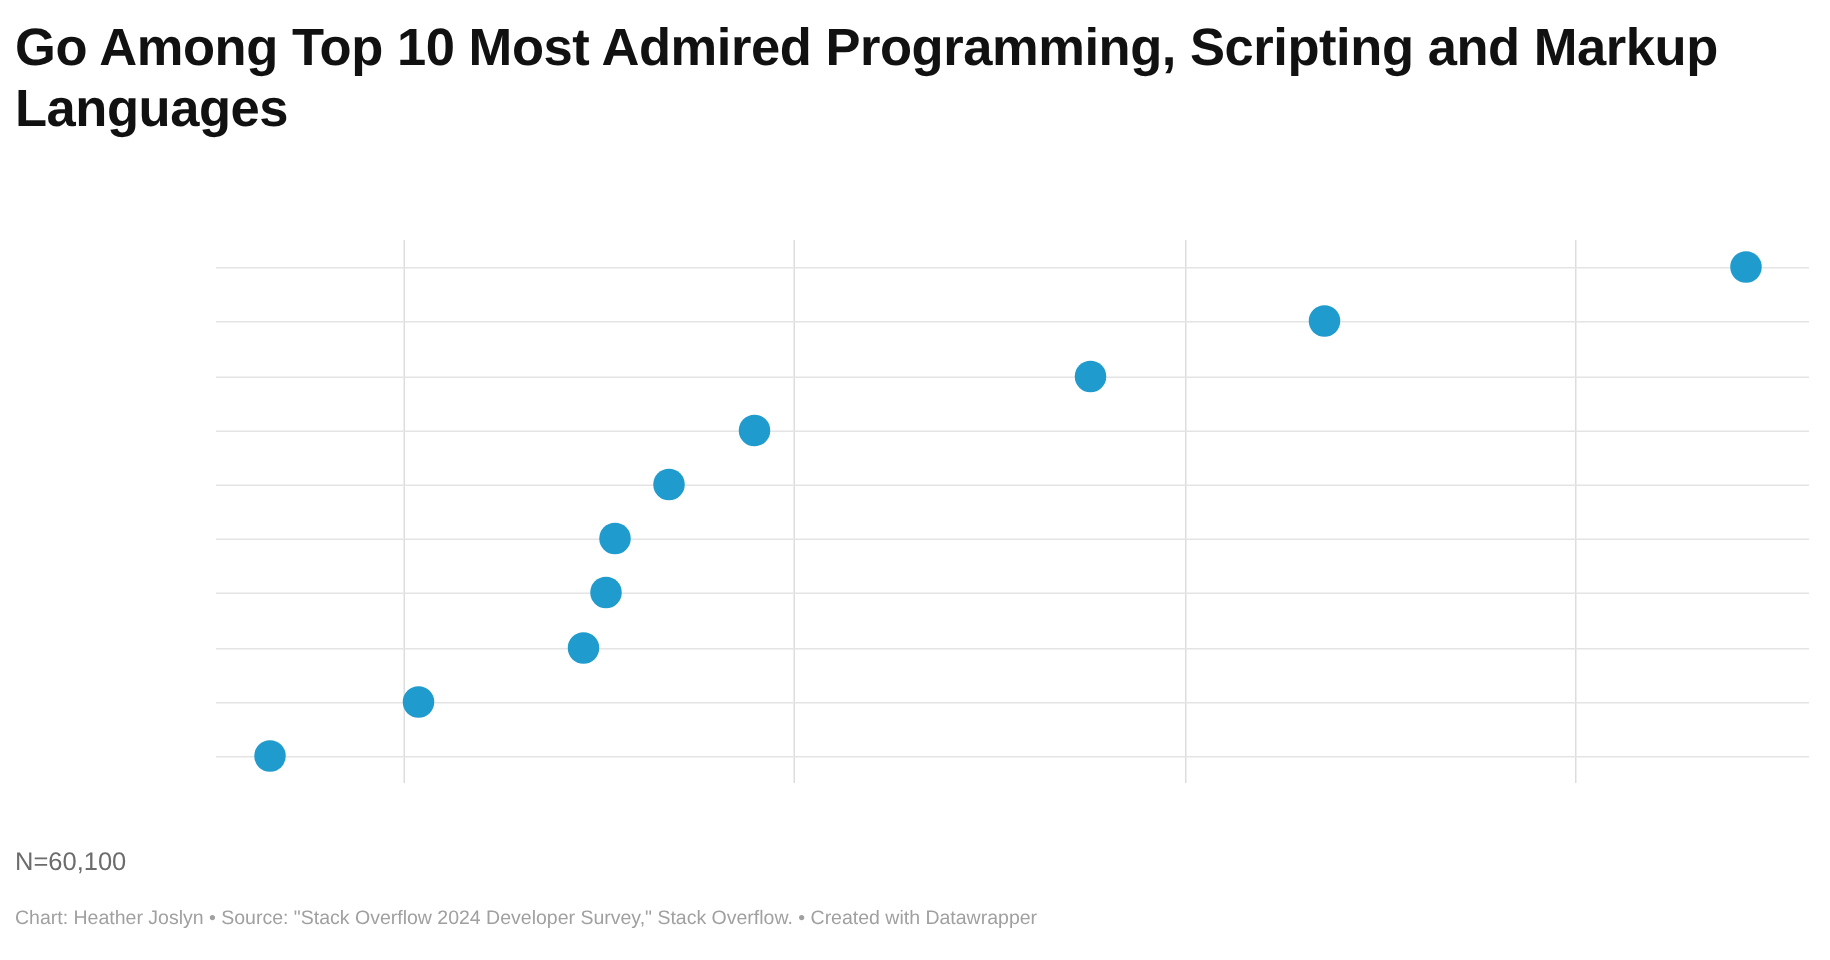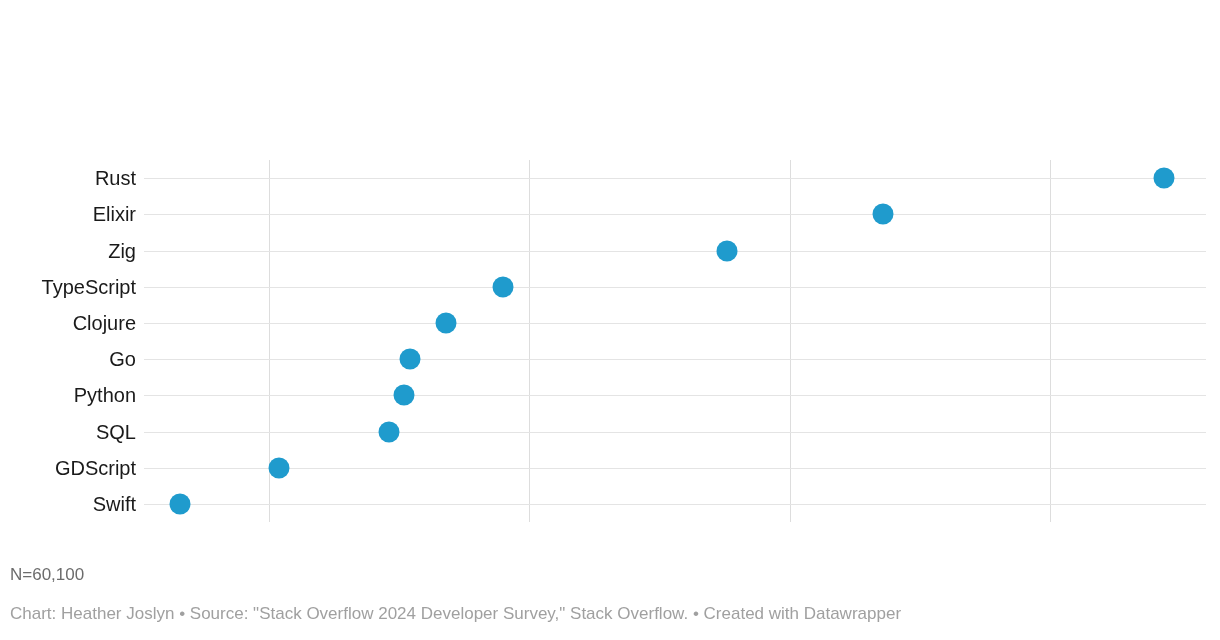--- a/index.html
+++ b/index.html
@@ -106,45 +106,36 @@
     left: 10px;
     top: 565px;
     font-size: 17px;
     color: #6c6c6c;
     font-family: "Liberation Sans", sans-serif;
   }
   .footer-credit {
     position: absolute;
     left: 10px;
     top: 604px;
-    font-size: 17px;
+    font-size: 13px;
     color: #a0a0a0;
     font-family: "Liberation Sans", sans-serif;
     white-space: nowrap;
   }
 </style>
 </head>
 <body>
 
 <div class="chart-root">
 
+  <div class="title-block">
+    <h1 class="chart-title">Go Among Top 10 Most Admired Programming, Scripting and Markup Languages</h1>
+  </div>
 
 
-  <div class="y-labels">
-      <div class="y-tick-label" style="top: 18.1px;">Rust</div>
-      <div class="y-tick-label" style="top: 54.3px;">Elixir</div>
-      <div class="y-tick-label" style="top: 90.5px;">Zig</div>
-      <div class="y-tick-label" style="top: 126.7px;">TypeScript</div>
-      <div class="y-tick-label" style="top: 162.9px;">Clojure</div>
-      <div class="y-tick-label" style="top: 199.1px;">Go</div>
-      <div class="y-tick-label" style="top: 235.3px;">Python</div>
-      <div class="y-tick-label" style="top: 271.5px;">SQL</div>
-      <div class="y-tick-label" style="top: 307.7px;">GDScript</div>
-      <div class="y-tick-label" style="top: 343.9px;">Swift</div>
-    </div>
 
   <div class="plot-area">
       <div class="vgrid" style="left: 124.941px;"></div>
       <div class="vgrid" style="left: 385.235px;"></div>
       <div class="vgrid" style="left: 645.529px;"></div>
       <div class="vgrid" style="left: 905.824px;"></div>
       <div class="hgrid" style="top: 18px;"></div>
       <div class="dot" title="Rust 82.2%" style="left: 1020.35px; top: 18.1px; background: rgb(31, 155, 205);"></div>
       <div class="hgrid" style="top: 54px;"></div>
       <div class="dot" title="Elixir 76.8%" style="left: 739.235px; top: 54.3px; background: rgb(31, 155, 205);"></div>

